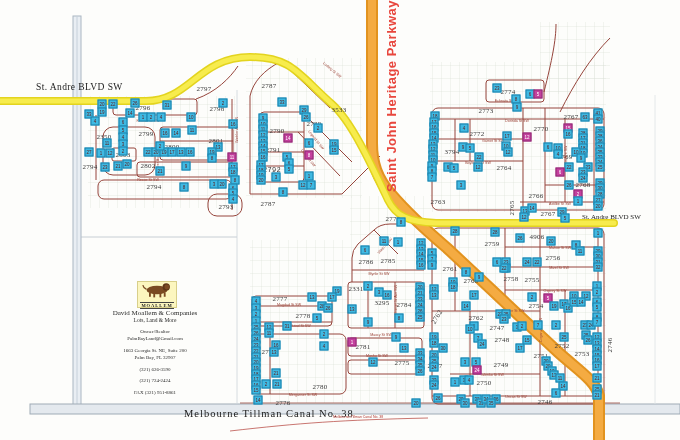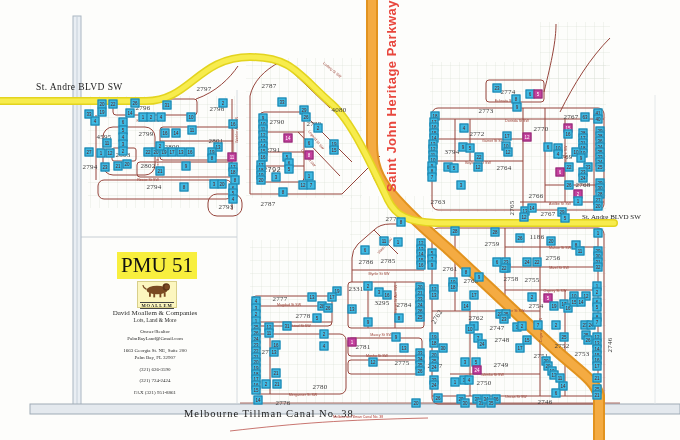--- a/index.html
+++ b/index.html
@@ -151,33 +151,33 @@
     <g fill="none" stroke-linecap="round">
       <path d="M-4,101 L146,101 C190,101 198,57 250,57 C292,57 298,74 332,104 C352,122 372,166 388,200 C396,216 408,222 436,223 L614,223" stroke="#e3d41f" stroke-width="8"></path>
       <path d="M-4,101 L146,101 C190,101 198,57 250,57 C292,57 298,74 332,104 C352,122 372,166 388,200 C396,216 408,222 436,223 L614,223" stroke="#f7ec4d" stroke-width="5"></path>
     </g>
   </svg>
 
   <div id="overlay">
       <div class="block-label" style="left: 143px; top: 108px;">2796</div>
       <div class="block-label" style="left: 204px; top: 89px;">2797</div>
       <div class="block-label" style="left: 217px; top: 109px;">2798</div>
-      <div class="block-label" style="left: 104px; top: 137px;">4595</div>
+      <div class="block-label" style="left: 104px; top: 137px;">2350</div>
       <div class="block-label" style="left: 146px; top: 134px; text-align: center;">2799</div>
       <div class="block-label" style="left: 172px; top: 147px;">2800</div>
       <div class="block-label" style="left: 216px; top: 141px;">2801</div>
       <div class="block-label" style="left: 123px; top: 155px;">2803</div>
       <div class="block-label" style="left: 90px; top: 167px;">2794</div>
       <div class="block-label" style="left: 148px; top: 166px;">2802</div>
       <div class="block-label" style="left: 154px; top: 187px;">2794</div>
       <div class="block-label" style="left: 226px; top: 207px;">2793</div>
       <div class="block-label" style="left: 269px; top: 86px;">2787</div>
-      <div class="block-label" style="left: 339px; top: 110px;">4080</div>
+      <div class="block-label" style="left: 339px; top: 110px;">3533</div>
       <div class="block-label" style="left: 314px; top: 124px;">2789</div>
-      <div class="block-label" style="left: 277px; top: 122px;">2790</div>
+      <div class="block-label" style="left: 277px; top: 131px;">2790</div>
       <div class="block-label" style="left: 273px; top: 150px;">2791</div>
       <div class="block-label" style="left: 272px; top: 170px; font-family: Liberation Mono, monospace;">2792</div>
       <div class="block-label" style="left: 268px; top: 204px;">2787</div>
       <div class="block-label" style="left: 393px; top: 219px;">2775</div>
       <div class="block-label" style="left: 438px; top: 202px;">2763</div>
       <div class="block-label" style="left: 508px; top: 92px;">2774</div>
       <div class="block-label" style="left: 486px; top: 111px;">2773</div>
       <div class="block-label" style="left: 571px; top: 117px;">2767</div>
       <div class="block-label" style="left: 477px; top: 134px;">2772</div>
       <div class="block-label" style="left: 541px; top: 129px;">2770</div>
@@ -195,21 +195,21 @@
       <div class="block-label" style="left: 382px; top: 303px;">3295</div>
       <div class="block-label" style="left: 404px; top: 305px;">2784</div>
       <div class="block-label" style="left: 303px; top: 316px;">2778</div>
       <div class="block-label" style="left: 269px; top: 352px;">2779</div>
       <div class="block-label" style="left: 363px; top: 347px;">2781</div>
       <div class="block-label" style="left: 402px; top: 363px;">2775</div>
       <div class="block-label" style="left: 435px; top: 366px;">2747</div>
       <div class="block-label" style="left: 320px; top: 387px;">2780</div>
       <div class="block-label" style="left: 283px; top: 403px;">2776</div>
       <div class="block-label" style="left: 437px; top: 317px; transform: translate(-50%, -50%) rotate(-60deg);">2762</div>
-      <div class="block-label" style="left: 537px; top: 237px;">1186</div>
+      <div class="block-label" style="left: 537px; top: 237px;">4906</div>
       <div class="block-label" style="left: 492px; top: 244px;">2759</div>
       <div class="block-label" style="left: 553px; top: 258px;">2756</div>
       <div class="block-label" style="left: 450px; top: 269px;">2761</div>
       <div class="block-label" style="left: 471px; top: 281px;">2760</div>
       <div class="block-label" style="left: 511px; top: 279px;">2758</div>
       <div class="block-label" style="left: 532px; top: 280px;">2755</div>
       <div class="block-label" style="left: 536px; top: 306px;">2754</div>
       <div class="block-label" style="left: 476px; top: 318px;">2762</div>
       <div class="block-label" style="left: 497px; top: 328px;">2747</div>
       <div class="block-label" style="left: 502px; top: 340px;">2748</div>
@@ -561,21 +561,20 @@
       <div class="lot" style="left: 434px; top: 385px;">24</div>
       <div class="lot" style="left: 443px; top: 348px;">30</div>
     </div>
 
   <div class="rd-label" id="lbl-standre-left">St. Andre BLVD SW</div>
   <div class="rd-label" id="lbl-standre-right">St. Andre BLVD SW</div>
   <div class="rd-label" id="lbl-parkway">Saint John Heritage Parkway</div>
   <div class="rd-label" id="lbl-canal">Melbourne Tillman Canal No. 38</div>
   <div class="rd-label" id="lbl-canal-small">Melbourne-Tillman Canal No. 38</div>
 
-  <div id="pmu">PMU 51</div>
   <div id="logo">
     <svg width="38" height="16" viewBox="0 0 60 26">
       <ellipse cx="30" cy="13" rx="17" ry="7" fill="#7a4a22"></ellipse>
       <circle cx="45" cy="8" r="6" fill="#5d3516"></circle>
       <circle cx="46" cy="8" r="4" fill="#7a4a22"></circle>
       <rect x="17" y="17" width="3" height="7" fill="#7a4a22"></rect>
       <rect x="24" y="18" width="3" height="7" fill="#7a4a22"></rect>
       <rect x="34" y="18" width="3" height="7" fill="#7a4a22"></rect>
       <rect x="41" y="17" width="3" height="7" fill="#7a4a22"></rect>
       <path d="M13,12 Q8,10 7,5" stroke="#7a4a22" stroke-width="2" fill="none"></path>

